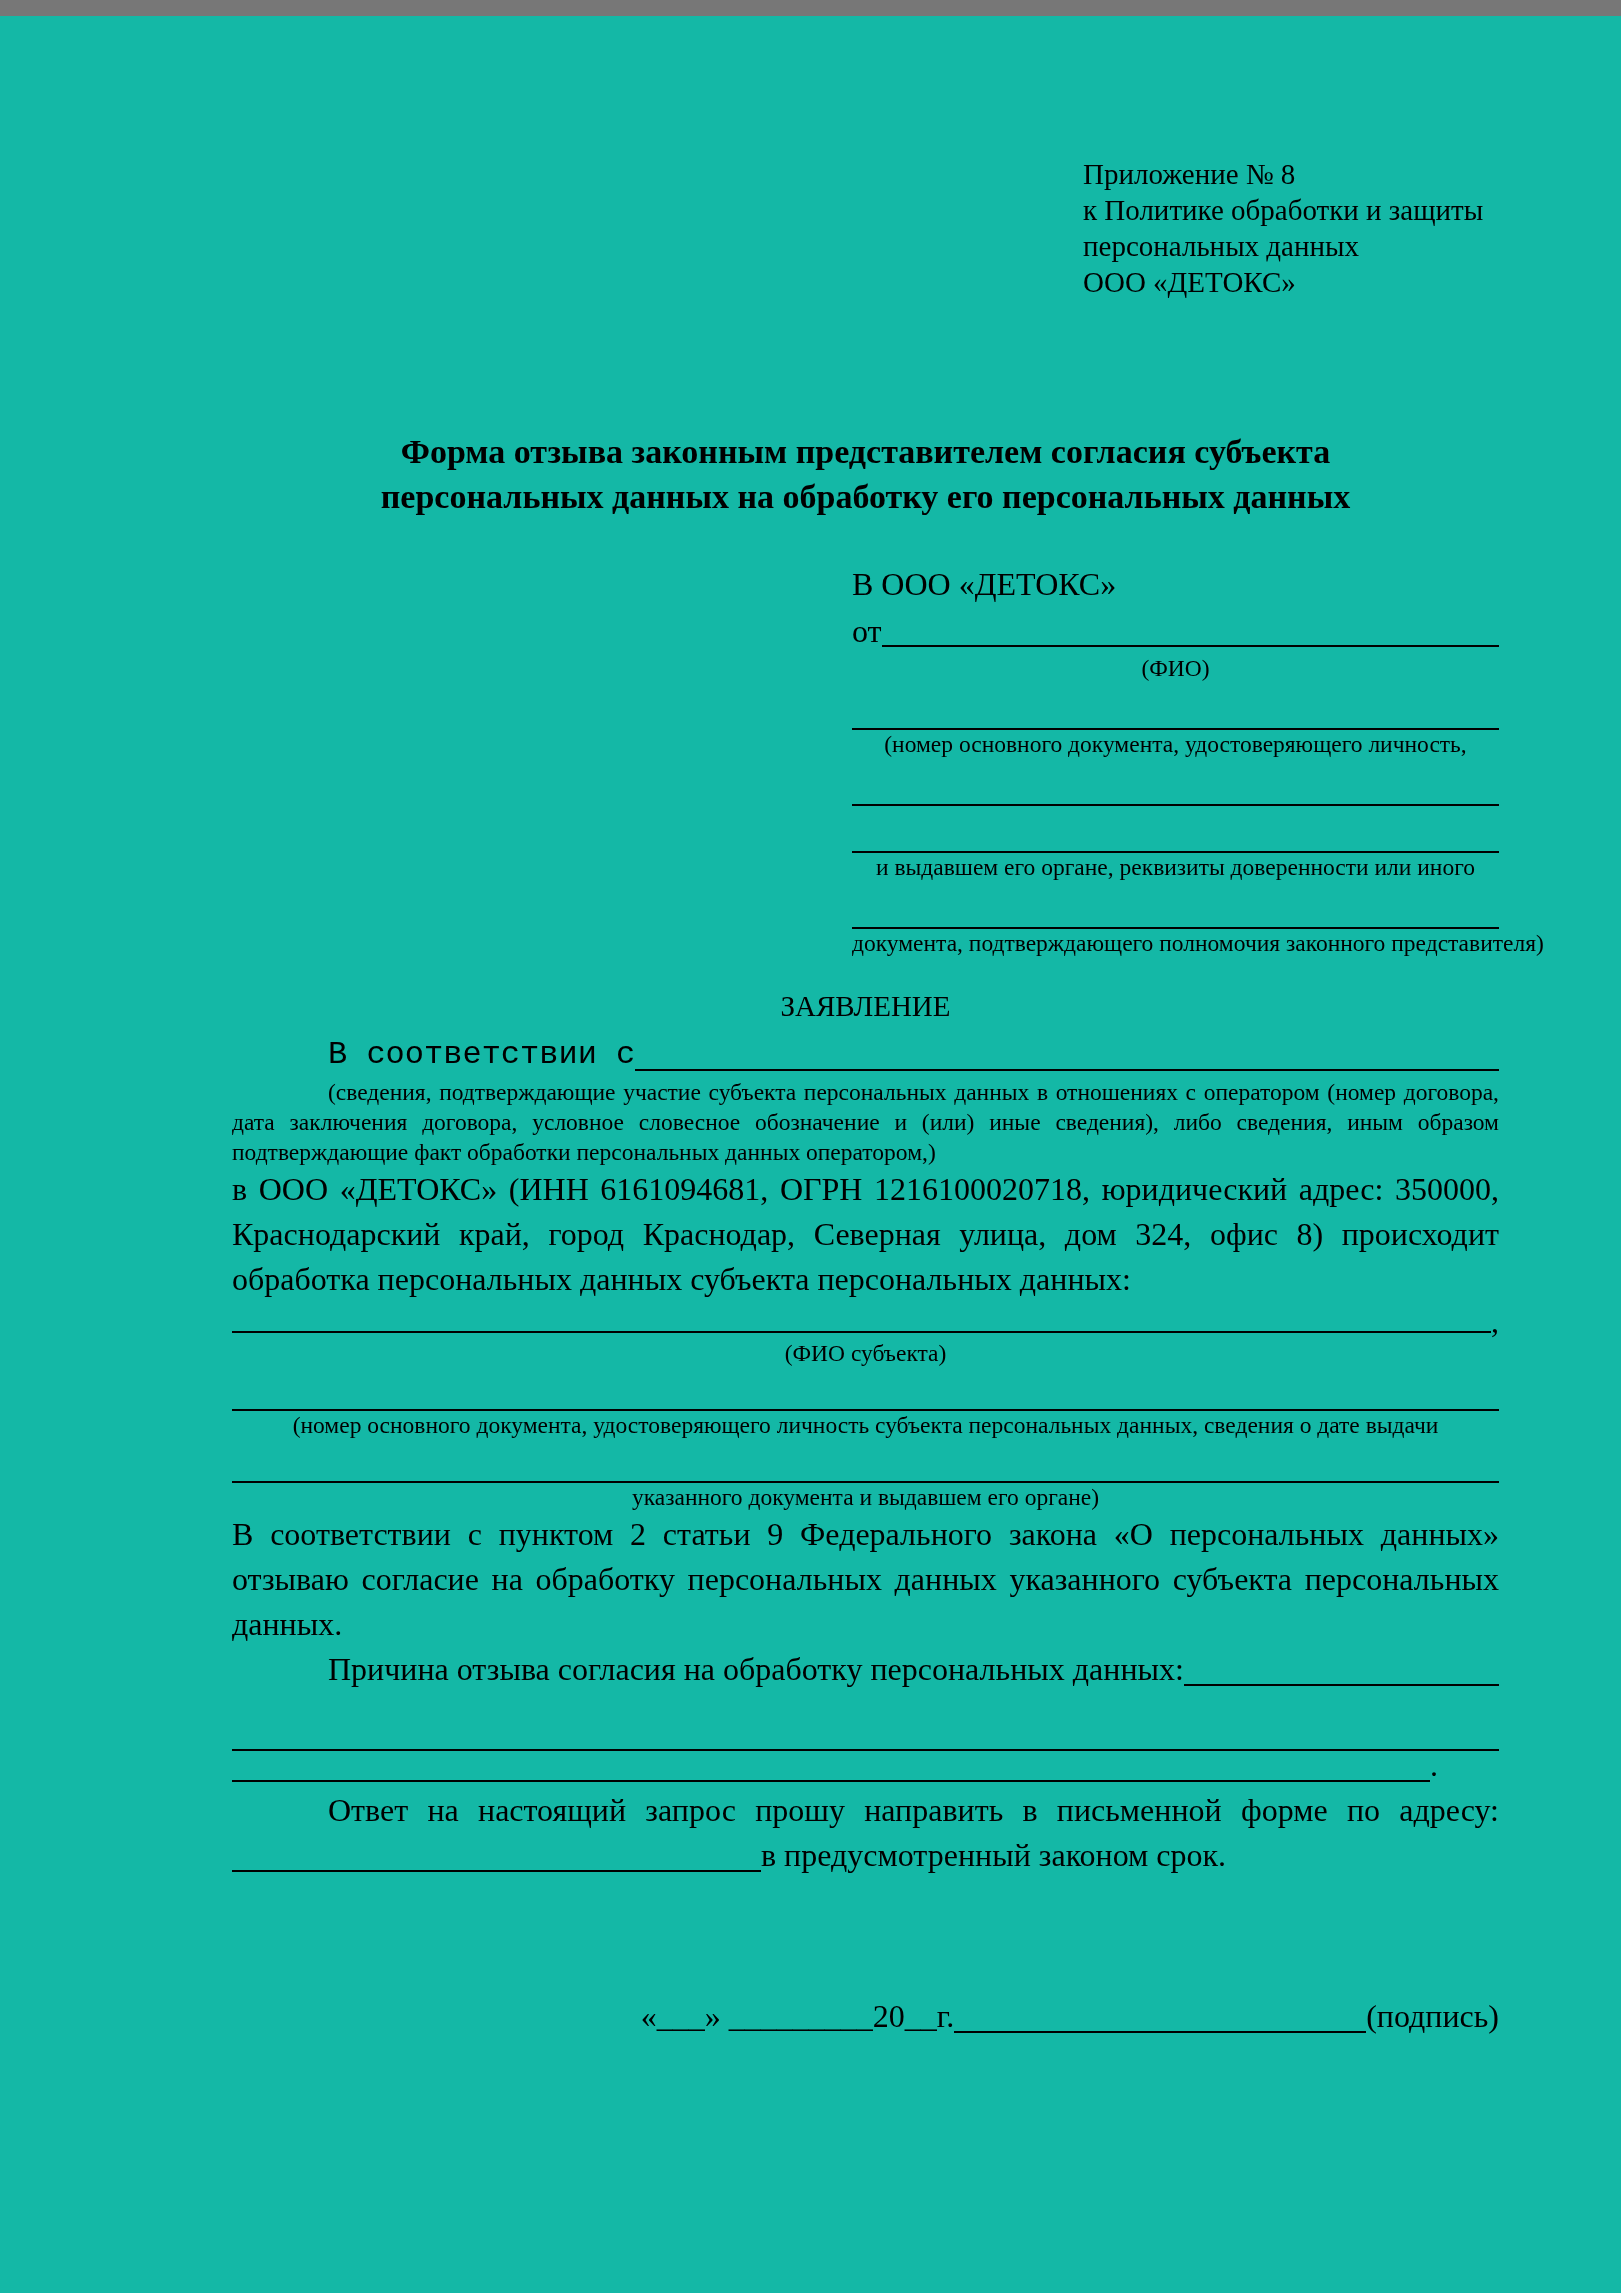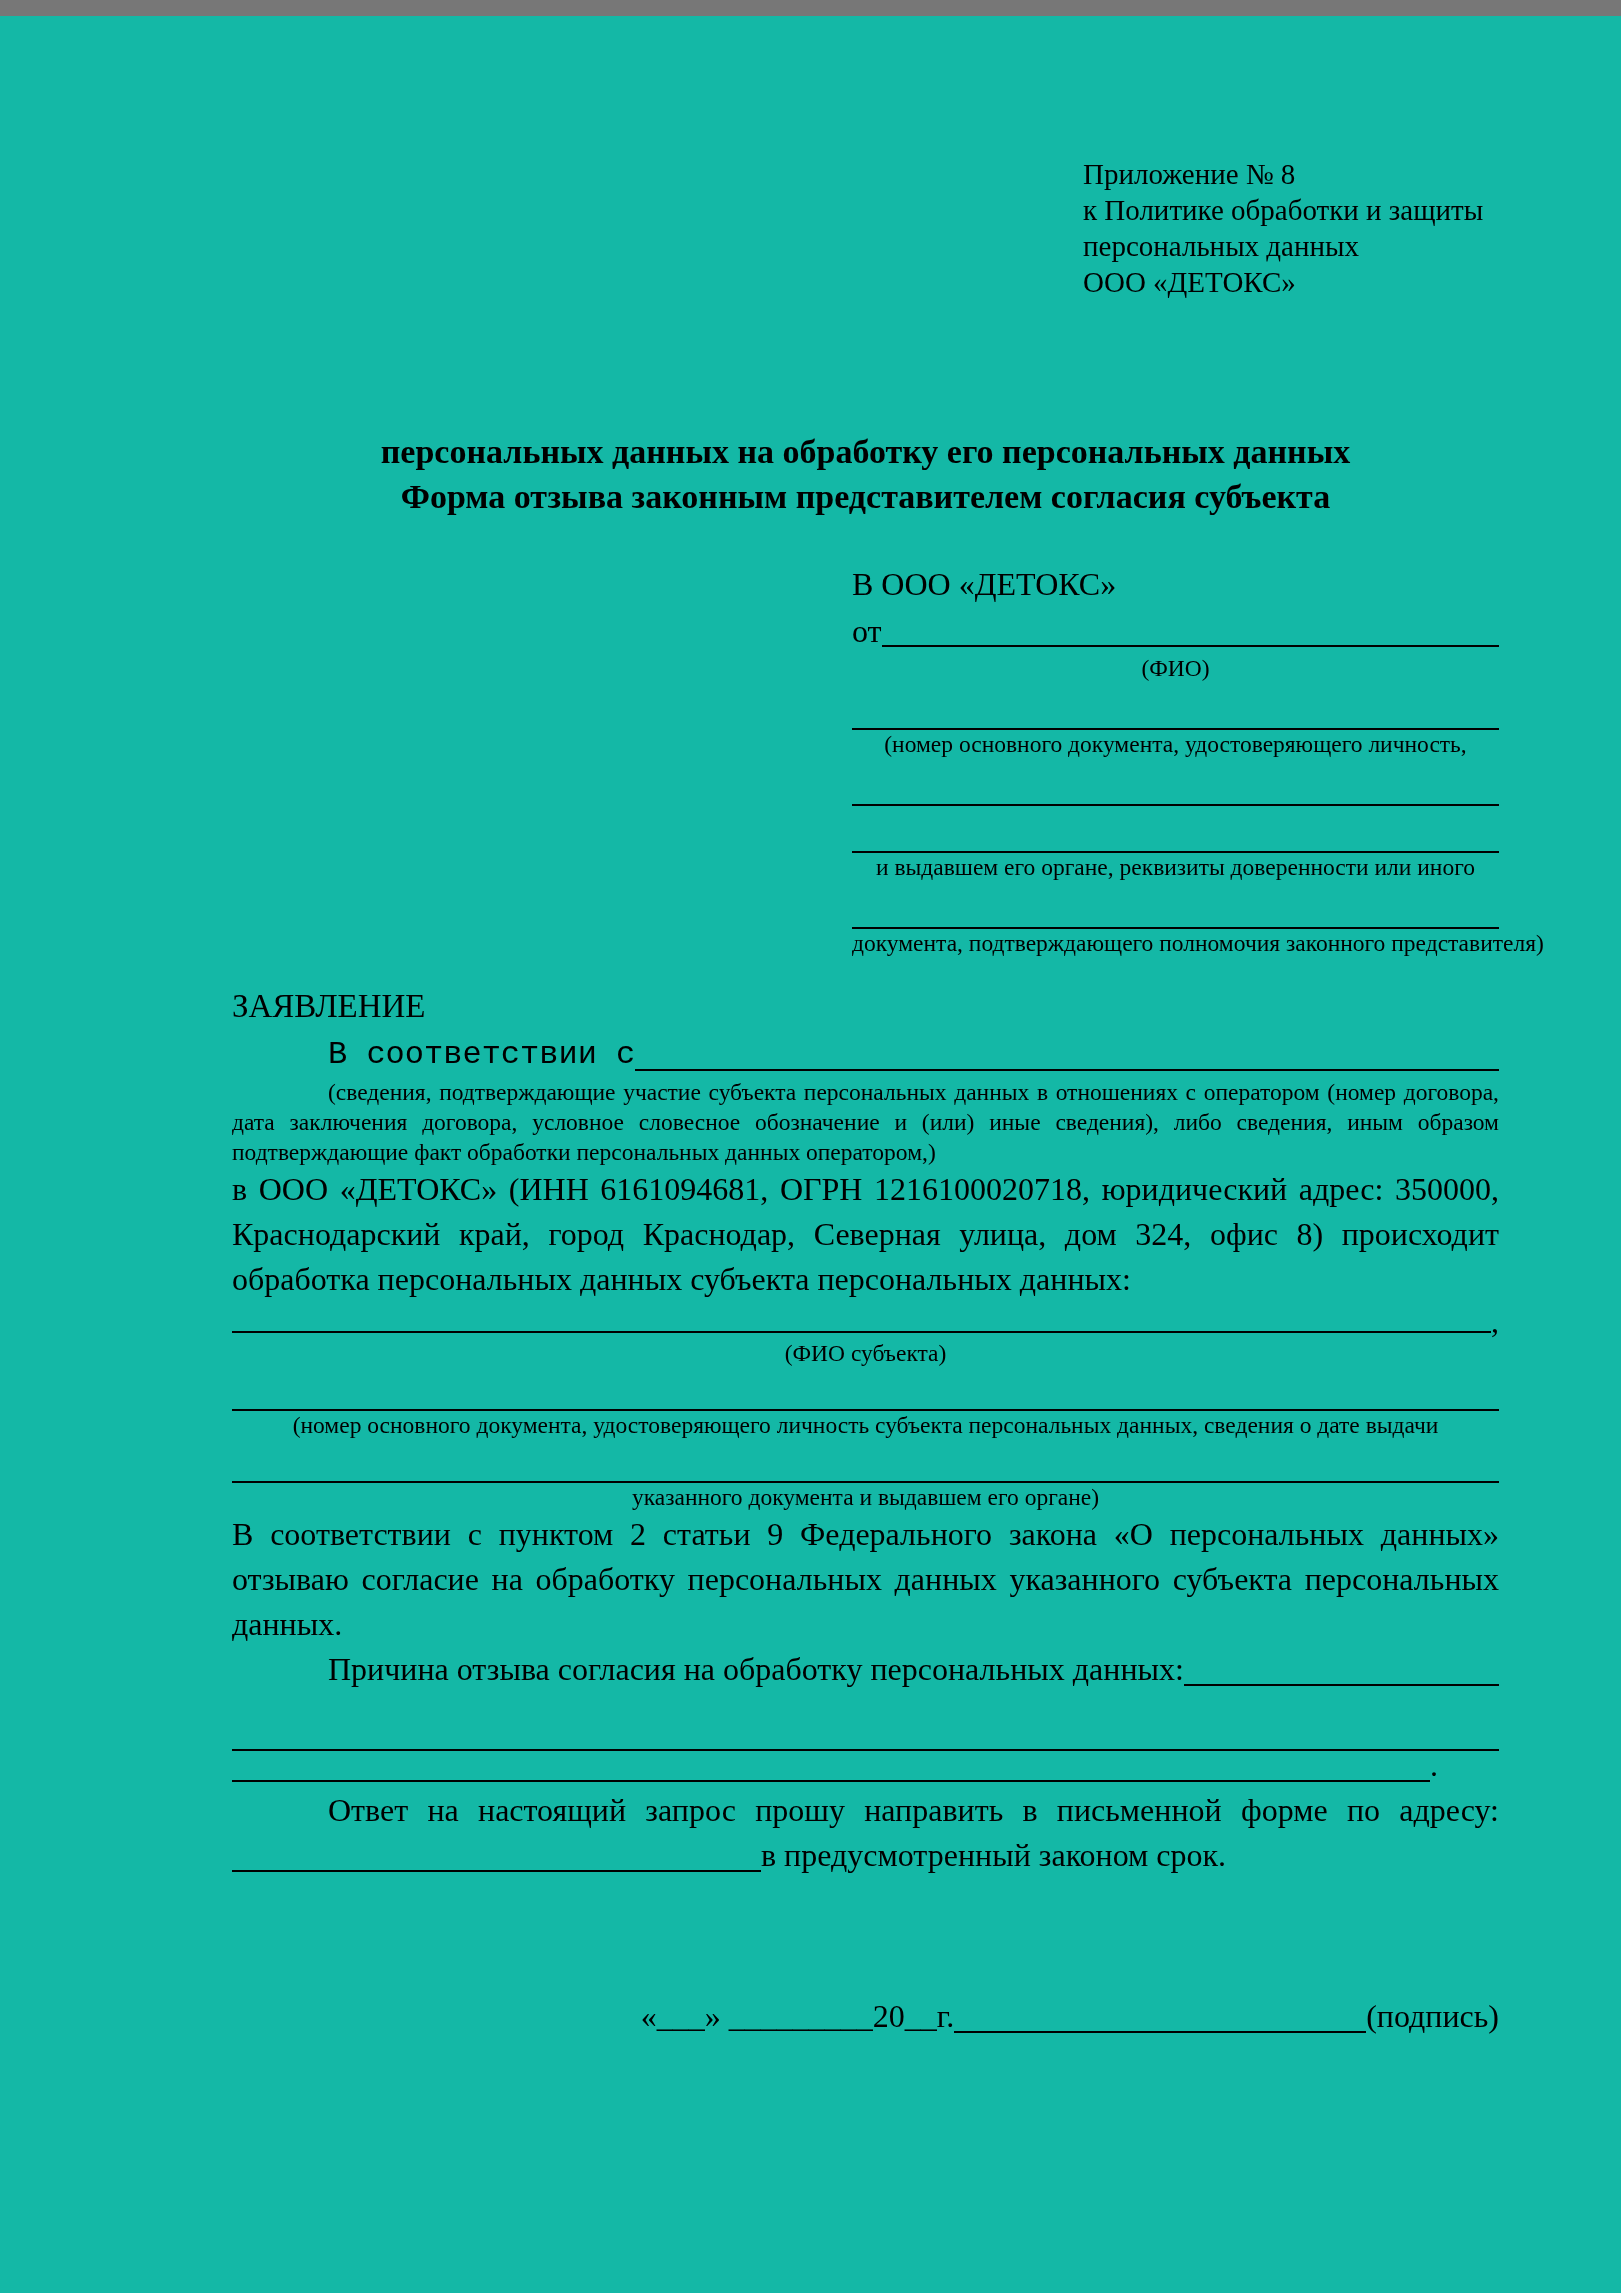--- a/index.html
+++ b/index.html
@@ -30,21 +30,21 @@
   .row { display:flex; align-items:flex-end; }
   .row > .lbl { white-space:nowrap; }
   .fill-line { flex:1 1 auto; border-bottom:2px solid #000; margin-bottom:6.9px; min-width:39px; }
   .uline { border-bottom:2px solid #000; }
   .caption {
     font-size:23.5px; line-height:29px;
     text-align:center; white-space:nowrap;
   }
   .recipient .uline { height:45px; }
   .recipient .from-row { height:47px; }
-  .heading { text-align:left; font-size:33px; margin-top:25.5px; }
+  .heading { text-align:center; font-size:29px; margin-top:25.5px; }
   .intro-row { margin-left:96px; margin-top:3.9px; height:45px;font-family:Liberation Mono, monospace; }
   .note {
     font-size:23.5px; line-height:30px;
     text-align:justify; text-indent:96px;
   }
   .para { margin:0; text-align:justify; }
   .para.indent { text-indent:96px; }
   .comma-row { height:37px; }
   .comma-row .tail { line-height:35px; }
   .sp-line { height:41px; }
@@ -70,22 +70,22 @@
   <div class="content">
 
     <div class="appendix">
       <div>Приложение № 8</div>
       <div>к Политике обработки и защиты</div>
       <div>персональных данных</div>
       <div>ООО «ДЕТОКС»</div>
     </div>
 
     <div class="doc-title">
+      <div>Форма отзыва законным представителем согласия субъекта</div>
       <div>персональных данных на обработку его персональных данных</div>
-      <div>Форма отзыва законным представителем согласия субъекта</div>
     </div>
 
     <div class="recipient">
       <div>В ООО «ДЕТОКС»</div>
       <div class="row from-row">
         <span class="lbl">от</span>
         <span class="fill-line"></span>
       </div>
       <div class="caption">(ФИО)</div>
 

